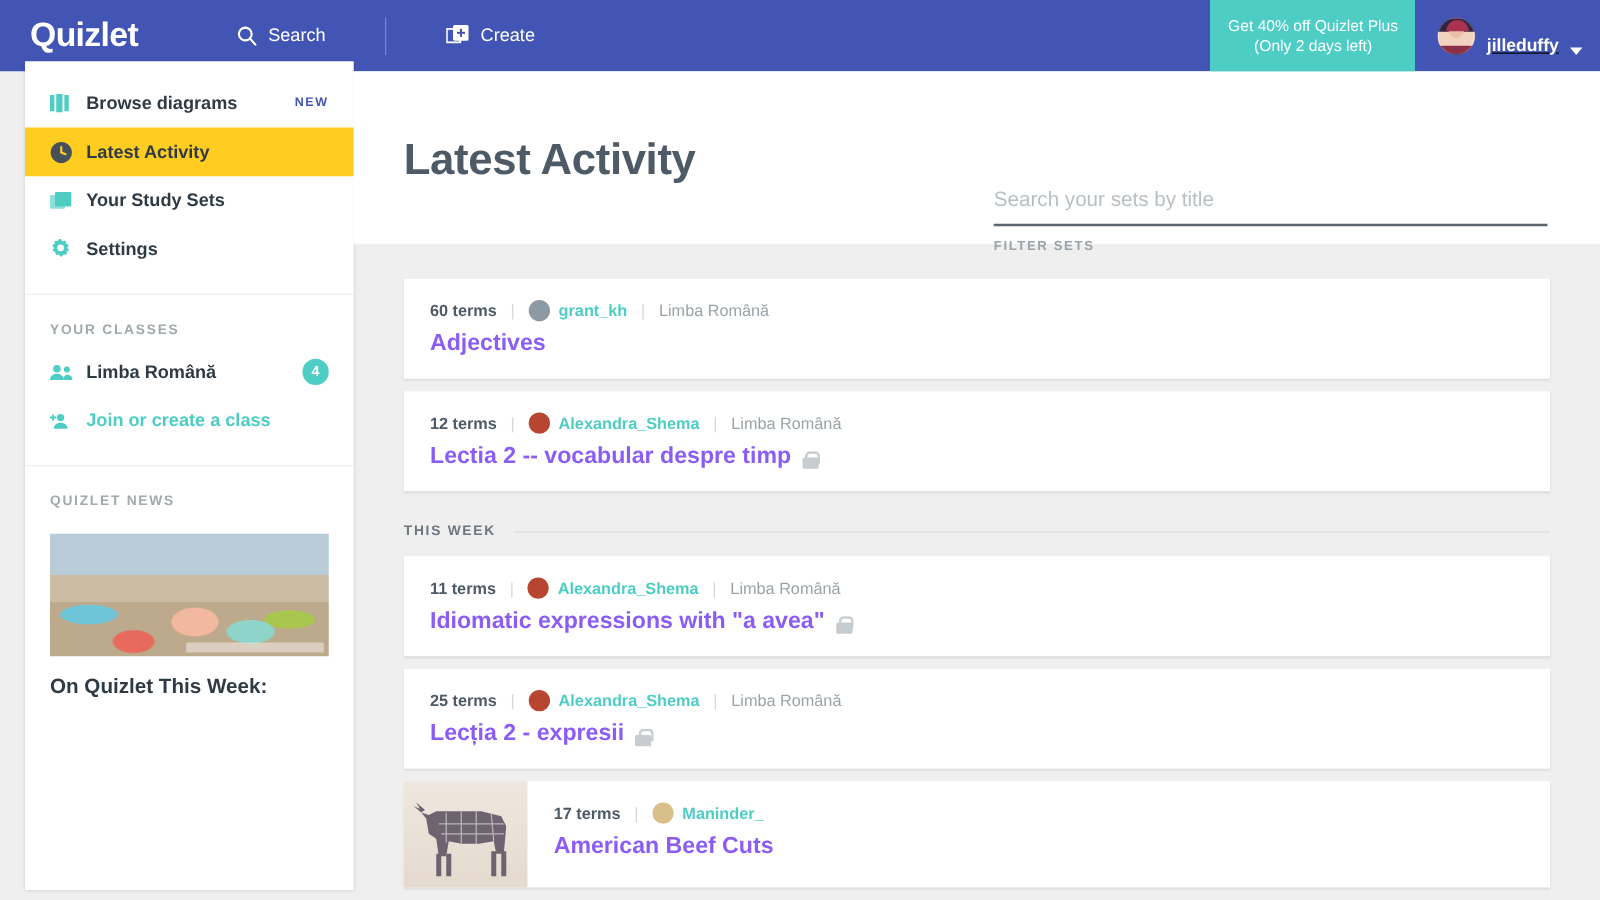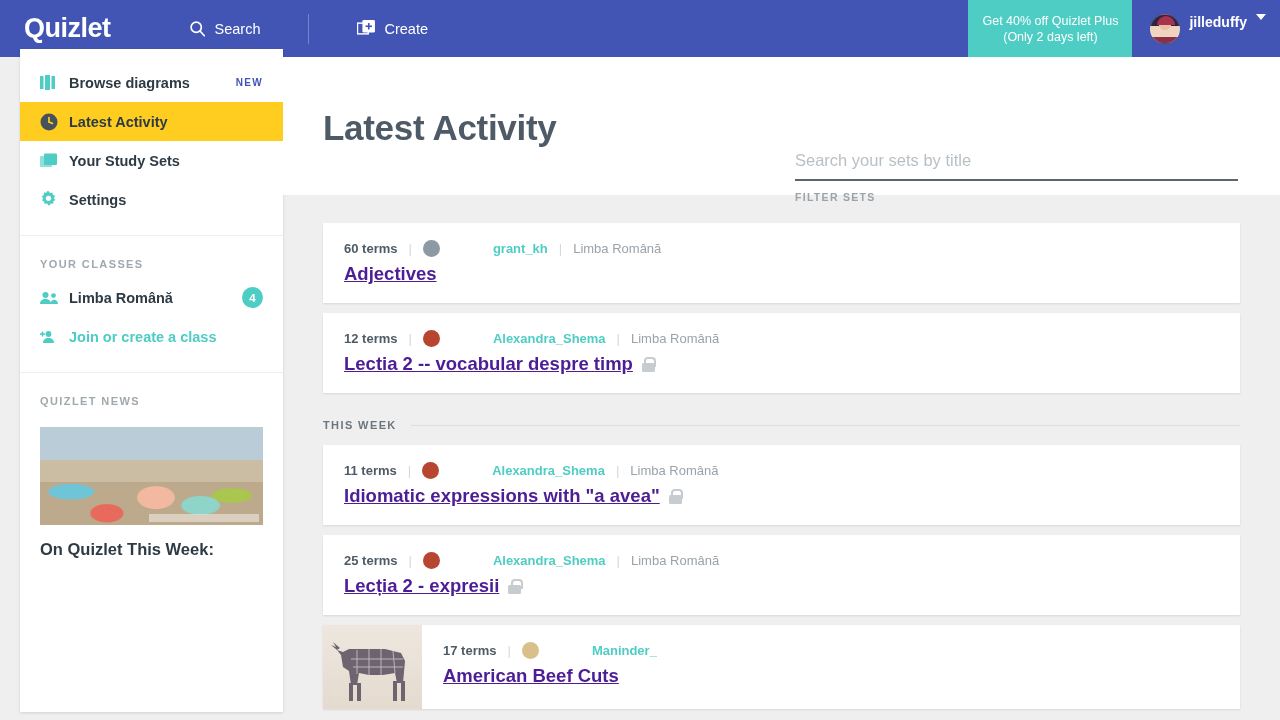--- a/index.html
+++ b/index.html
@@ -47,22 +47,22 @@
     font-size: 12.5px;
     line-height: 16px;
     text-align: center;
     padding: 24px 14px;
     border-radius: 2px;
     margin-right: 18px;
     cursor: pointer;
     max-width: 180px;
   }
   .user-menu {
-    display: flex; align-items: flex-start; gap: 9px;
-    margin-right: 14px; cursor: pointer;
+    display: flex; align-items: flex-end; gap: 9px;
+    margin-right: 14px; cursor: pointer; text-decoration: underline;
   }
   .avatar {
     width: 30px; height: 30px; border-radius: 50%;
     background: radial-gradient(circle at 50% 32%, #e8c0a6 0 26%, transparent 27%),
                 linear-gradient(#2d2540 0 38%, #f0d4c0 38% 78%, #8b2f46 78% 100%);
     background-color: #3b2a3f;
     overflow: hidden; position: relative;
     border: 1px solid rgba(255,255,255,.18);
   }
   .avatar::after {
@@ -189,26 +189,26 @@
     position: relative; overflow: hidden;
   }
   .card-body { padding: 17px 0 17px 21px; }
   .meta { display: flex; align-items: center; font-size: 13px; color: #8d969c; }
   .meta-terms { color: #4e5b66; font-weight: bold; }
   .meta-sep { margin: 0 11px; color: #d3d8db; }
   .meta-avatar {
     width: 17px; height: 17px; border-radius: 50%;
     margin-right: 7px; flex-shrink: 0;
   }
-  .meta-user { color: #4ecdc4; font-weight: bold; margin-left: 46px; }
+  .meta-user { color: #4ecdc4; font-weight: bold; }
   .meta-class { color: #9aa3a9; }
   .card-title {
     margin-top: 6px;
-    font-size: 18.5px; font-weight: bold; color: #4c1d95;
-    display: flex; align-items: center; gap: 9px; text-decoration: underline;
+    font-size: 18.5px; font-weight: bold; color: #8b5cf6;
+    display: flex; align-items: flex-end; gap: 9px;
   }
   .lock {
     width: 13px; height: 15px; position: relative; flex-shrink: 0;
     display: inline-block;
   }
   .lock i {
     position: absolute; left: 0; bottom: 0;
     width: 13px; height: 9px; background: #c6cccf; border-radius: 1.5px;
     display: block;
   }

